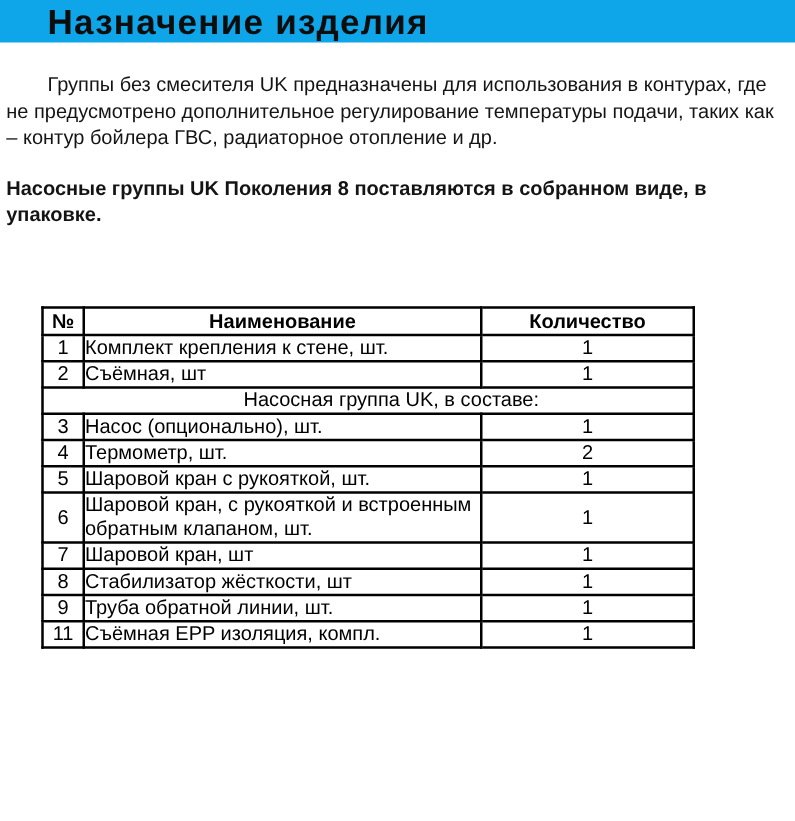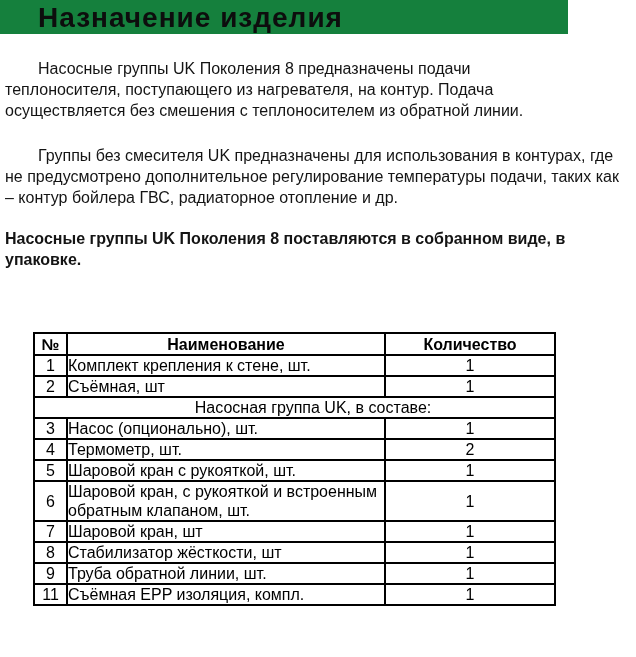--- a/index.html
+++ b/index.html
@@ -2,23 +2,23 @@
 <html><head>
 <meta charset="utf-8">
 <style>
   * { margin: 0; padding: 0; box-sizing: border-box; }
   html, body { width: 636px; height: 657px; background: #ffffff; overflow: hidden; }
   body {
     font-family: "Liberation Sans", sans-serif;
     color: #000000;
   }
   .title-band {
-    width: 568px;
+    width: 636px;
     height: 34px;
-    background: #15803d;
+    background: #0ea5e9;
     display: flex;
     align-items: center;
   }
   .page-title {
     font-size: 28px;
     font-weight: bold;
     letter-spacing: 1px;
     color: #0d0d0d;
     padding-left: 38px;
     padding-top: 2px;
@@ -75,23 +75,20 @@
 <body>
 
 <div>
 
   <div class="title-band">
     <div class="page-title">Назначение изделия</div>
   </div>
 
   <div class="content">
 
-    <div class="para indent p1">Насосные группы UK Поколения 8 предназначены подачи
-теплоносителя, поступающего из нагревателя, на контур. Подача
-осуществляется без смешения с теплоносителем из обратной линии.</div>
     <div class="para indent p2">Группы без смесителя UK предназначены для использования в контурах, где
 не предусмотрено дополнительное регулирование температуры подачи, таких как
 – контур бойлера ГВС, радиаторное отопление и др.</div>
     <div class="para p3">Насосные группы UK Поколения 8 поставляются в собранном виде, в упаковке.</div>
 
     <table class="delivery">
       <colgroup>
         <col style="width:33px">
         <col style="width:318px">
         <col style="width:170px">

